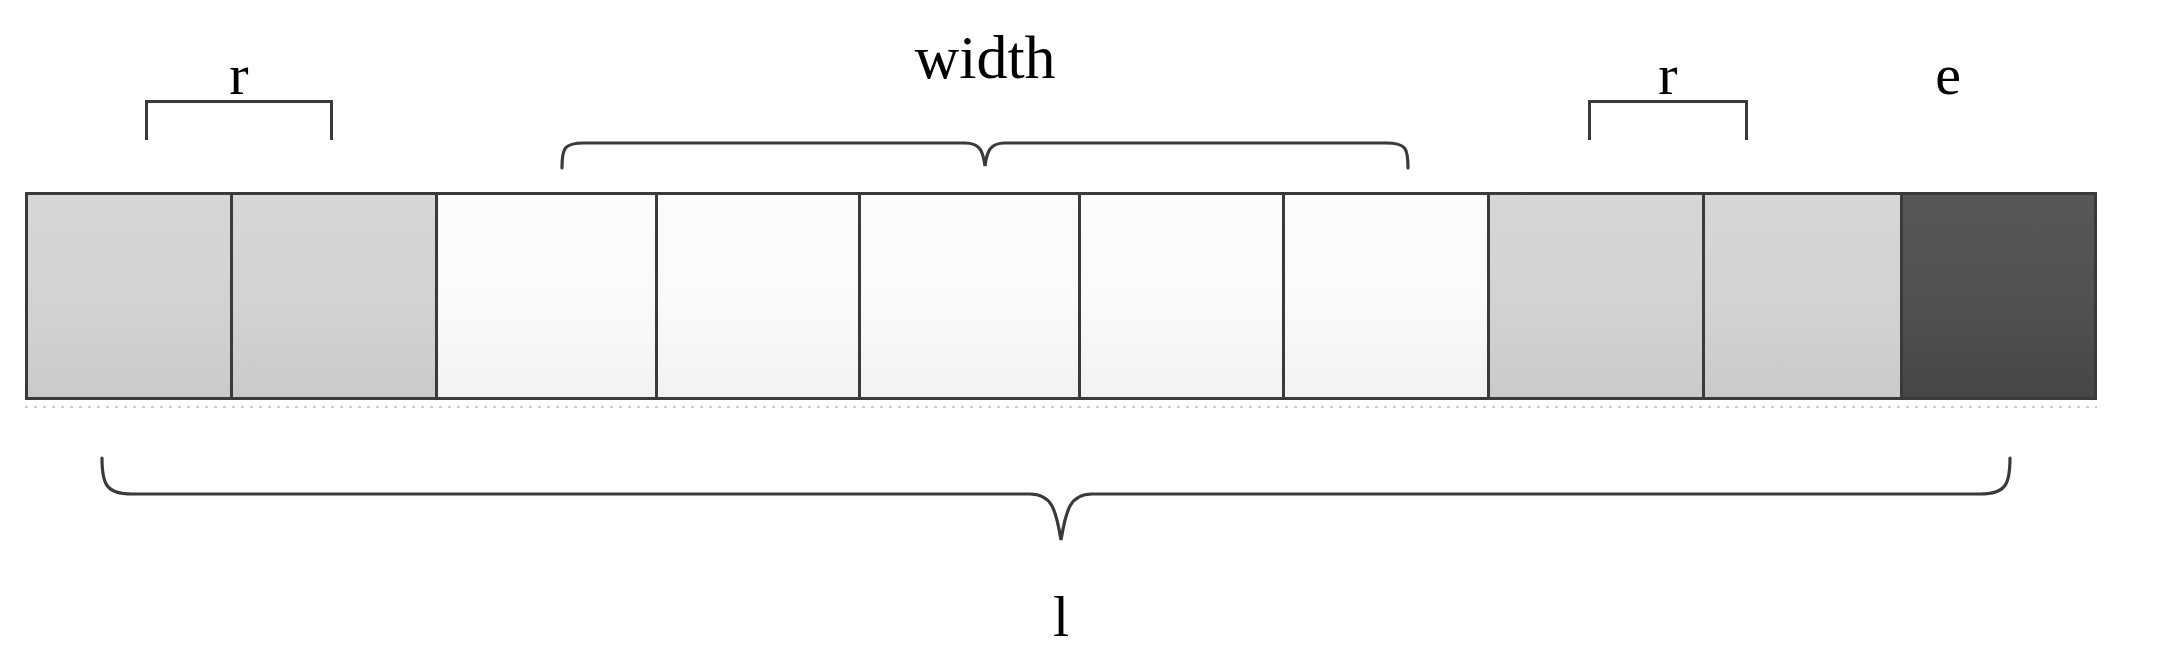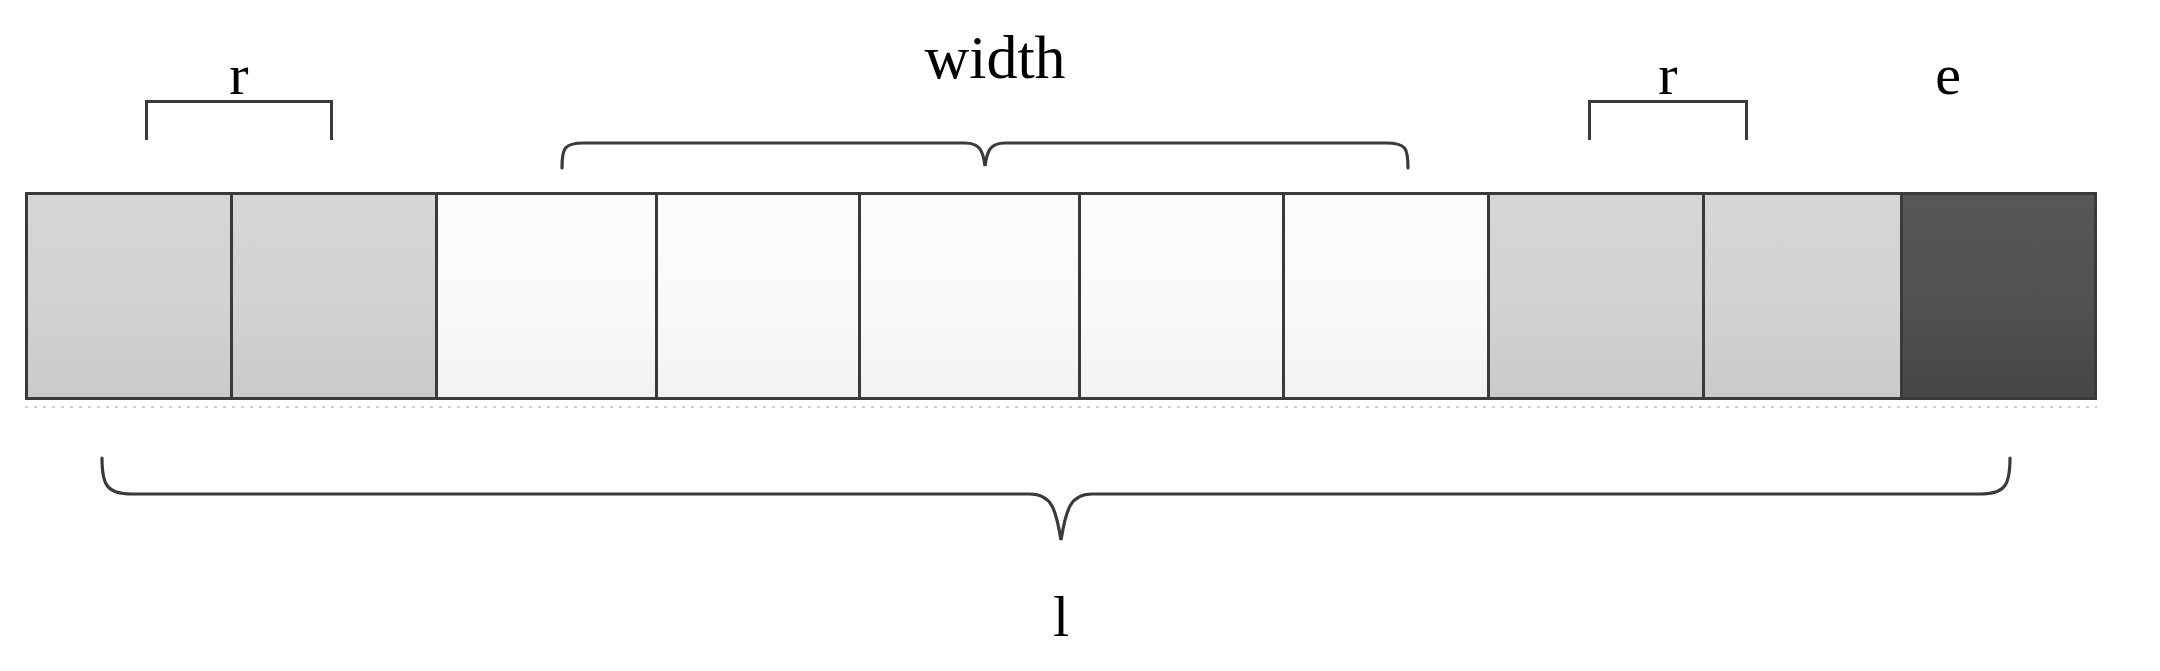--- a/index.html
+++ b/index.html
@@ -97,21 +97,21 @@
 <body>
 
 <div id="diagram-root">
 
   <div class="sq-bracket" id="bracket-left-r" style="left:145px; top:100px; width:188px; height:40px;"></div>
   <div class="label label-r" style="left:239px; top:46px;">r</div>
 
   <svg class="brace-svg" id="brace-width" style="left:560px; top:118px; width:850px; height:56px;" viewBox="0 0 850 56" preserveAspectRatio="none">
     <path class="brace-path" d="M 2,50 C 2,30 4,25 24,25 L 405,25 C 420,25 423,33 425,48 C 427,33 430,25 445,25 L 826,25 C 846,25 848,30 848,50"></path>
   </svg>
-  <div class="label label-width" style="left:985px; top:26px;margin-left:10px;">width</div>
+  <div class="label label-width" style="left:985px; top:26px;">width</div>
 
   <div class="sq-bracket" id="bracket-right-r" style="left:1588px; top:100px; width:160px; height:40px;"></div>
   <div class="label label-r" style="left:1668px; top:46px;">r</div>
 
   <div class="label label-e" style="left:1948px; top:46px;">e</div>
 
   <div class="bar" id="memory-bar">
     <div class="cell pad" style="flex:0 0 205px;"></div>
     <div class="cell pad" style="flex:0 0 205px;"></div>
     <div class="cell data" style="flex:0 0 220px;"></div>

